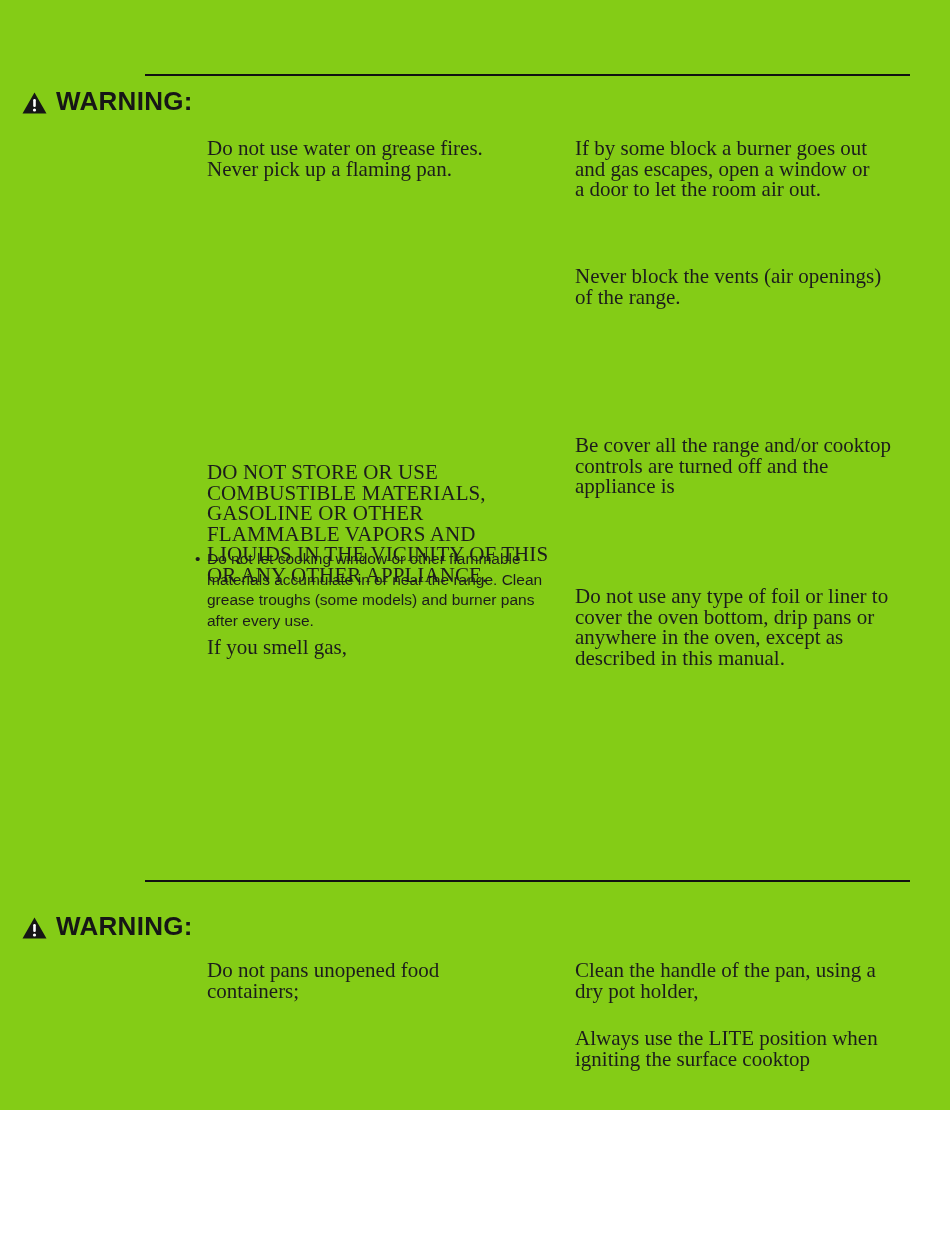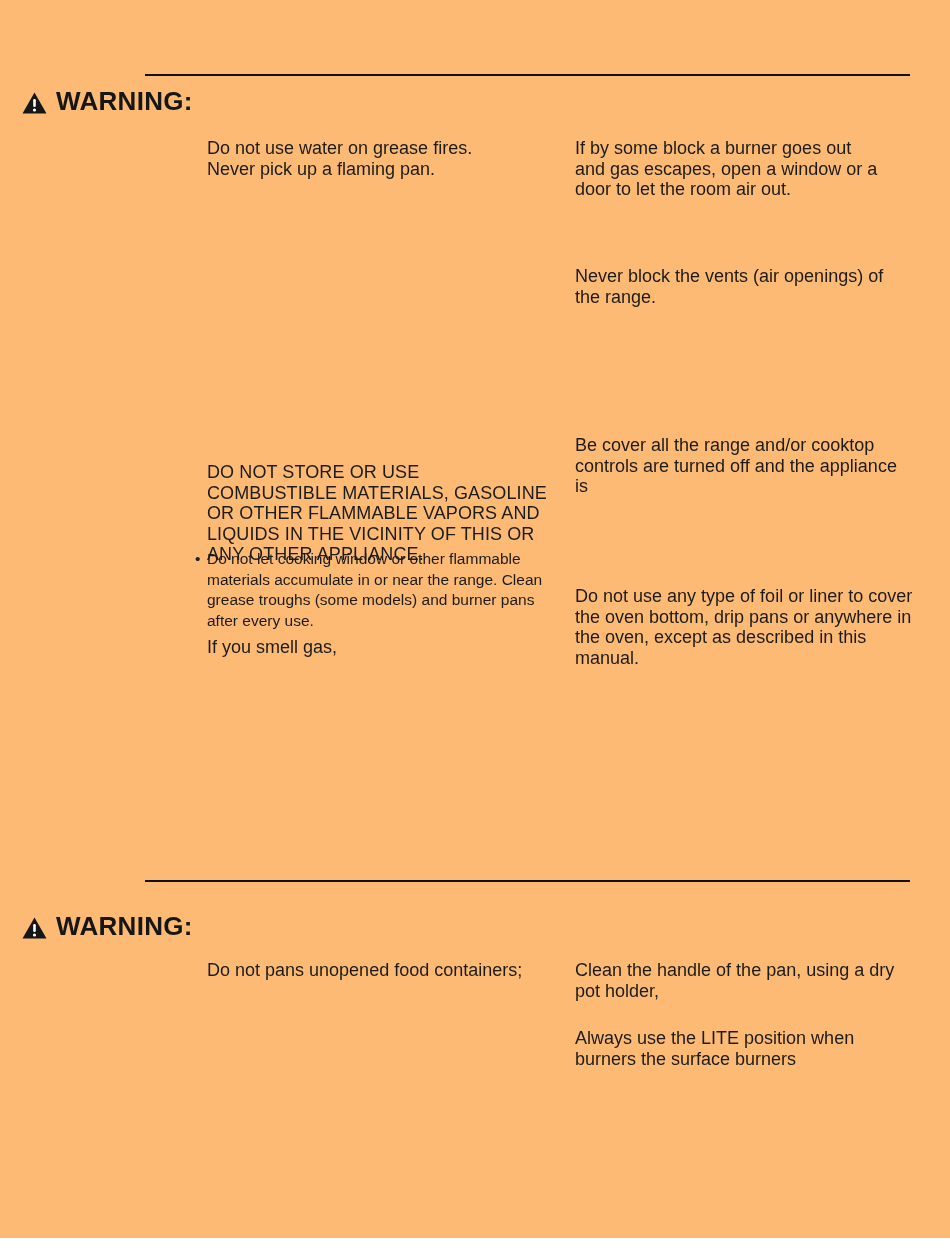--- a/index.html
+++ b/index.html
@@ -3,22 +3,22 @@
 <meta charset="utf-8">
 <style>
   html, body {
     margin: 0;
     padding: 0;
     background: #ffffff;
   }
   .page {
     position: relative;
     width: 950px;
-    height: 1238px;
-    background: #fdba74;
+    height: 1110px;
+    background: #84cc16;
     font-family: "Liberation Sans", sans-serif;
     color: #1c1c1c;
     overflow: hidden;
   }
   .rule {
     position: absolute;
     left: 145px;
     width: 765px;
     height: 2px;
     background: #111111;
@@ -35,23 +35,24 @@
     color: #161616;
   }
   .warning-heading .tri {
     display: inline-flex;
     align-items: center;
     justify-content: center;
     margin-top: 2px;
   }
   .para {
     position: absolute;
-    font-size: 18px;
+    font-size: 21px;
     line-height: 20.5px;
     color: #1c1c1c;
+    font-family: Liberation Serif, serif;
   }
   .para.caps {
     letter-spacing: 0.1px;
   }
   .bullet-para {
     position: absolute;
     display: flex;
     font-size: 15.5px;
     line-height: 20.5px;
     color: #1c1c1c;
@@ -112,15 +113,15 @@
       </svg>
     </span>
     <span>WARNING:</span>
   </div>
 
   <div class="para" style="left:207px; top:960px; width:320px;">Do not pans unopened food containers;</div>
 
 
   <div class="para" style="left:575px; top:960px; width:322px;">Clean the handle of the pan, using a dry pot holder,</div>
 
-  <div class="para" style="left:575px; top:1028px; width:322px;">Always use the LITE position when burners the surface burners</div>
+  <div class="para" style="left:575px; top:1028px; width:322px;">Always use the LITE position when igniting the surface cooktop</div>
 
 </div>
 
 </body></html>

